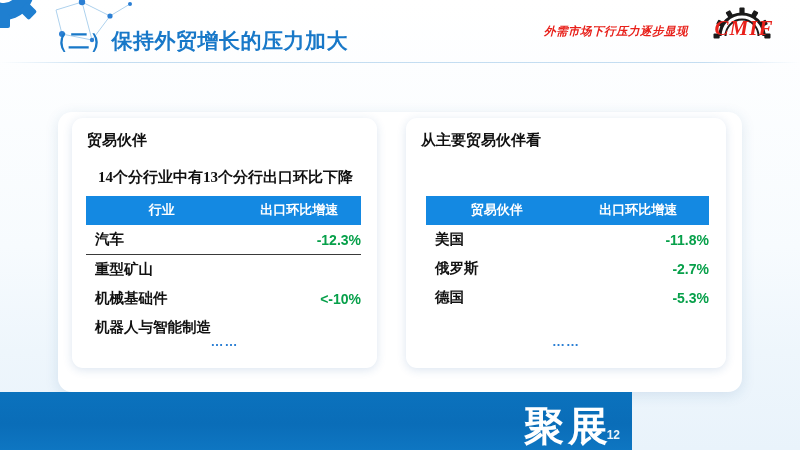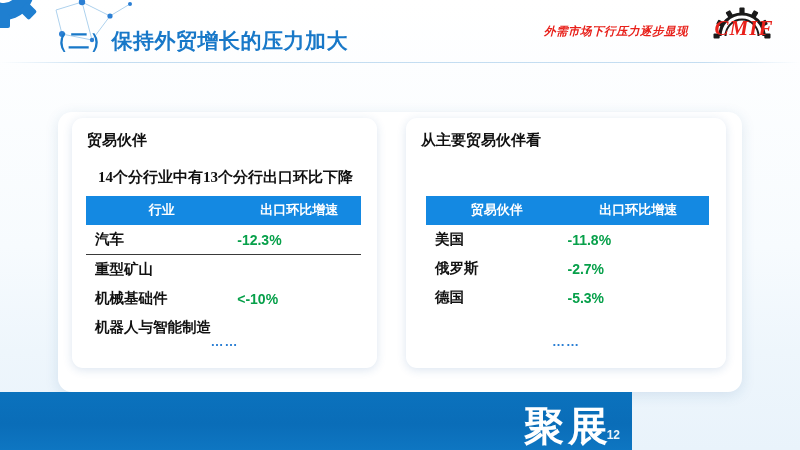--- a/index.html
+++ b/index.html
@@ -86,21 +86,21 @@
     font-size:13px;font-weight:bold;
     padding:5px 0 6px 0;text-align:center;border:0;
   }
   .tbl td{
     font-family:"Liberation Serif","DejaVu Serif",serif;
     font-size:14.5px;font-weight:bold;color:#111;
     padding:5px 0 5px 0;border:0;
   }
   .tbl td.c-name{text-align:left;padding-left:9px;}
   .tbl td.c-val{
-    text-align:left;color:#07a04a;
+    text-align:right;color:#07a04a;
     font-family:"Liberation Sans","DejaVu Sans",sans-serif;
     font-size:14px;font-weight:bold;
   }
   #tbl-left tr.rule td{border-bottom:1.4px solid #3a3a3a;}
 
   .ellipsis{
     position:absolute;width:100%;text-align:center;
     font-size:13px;font-weight:bold;color:#2b7fd4;letter-spacing:1px;
   }
   #ell-left{left:0;top:216px;}

